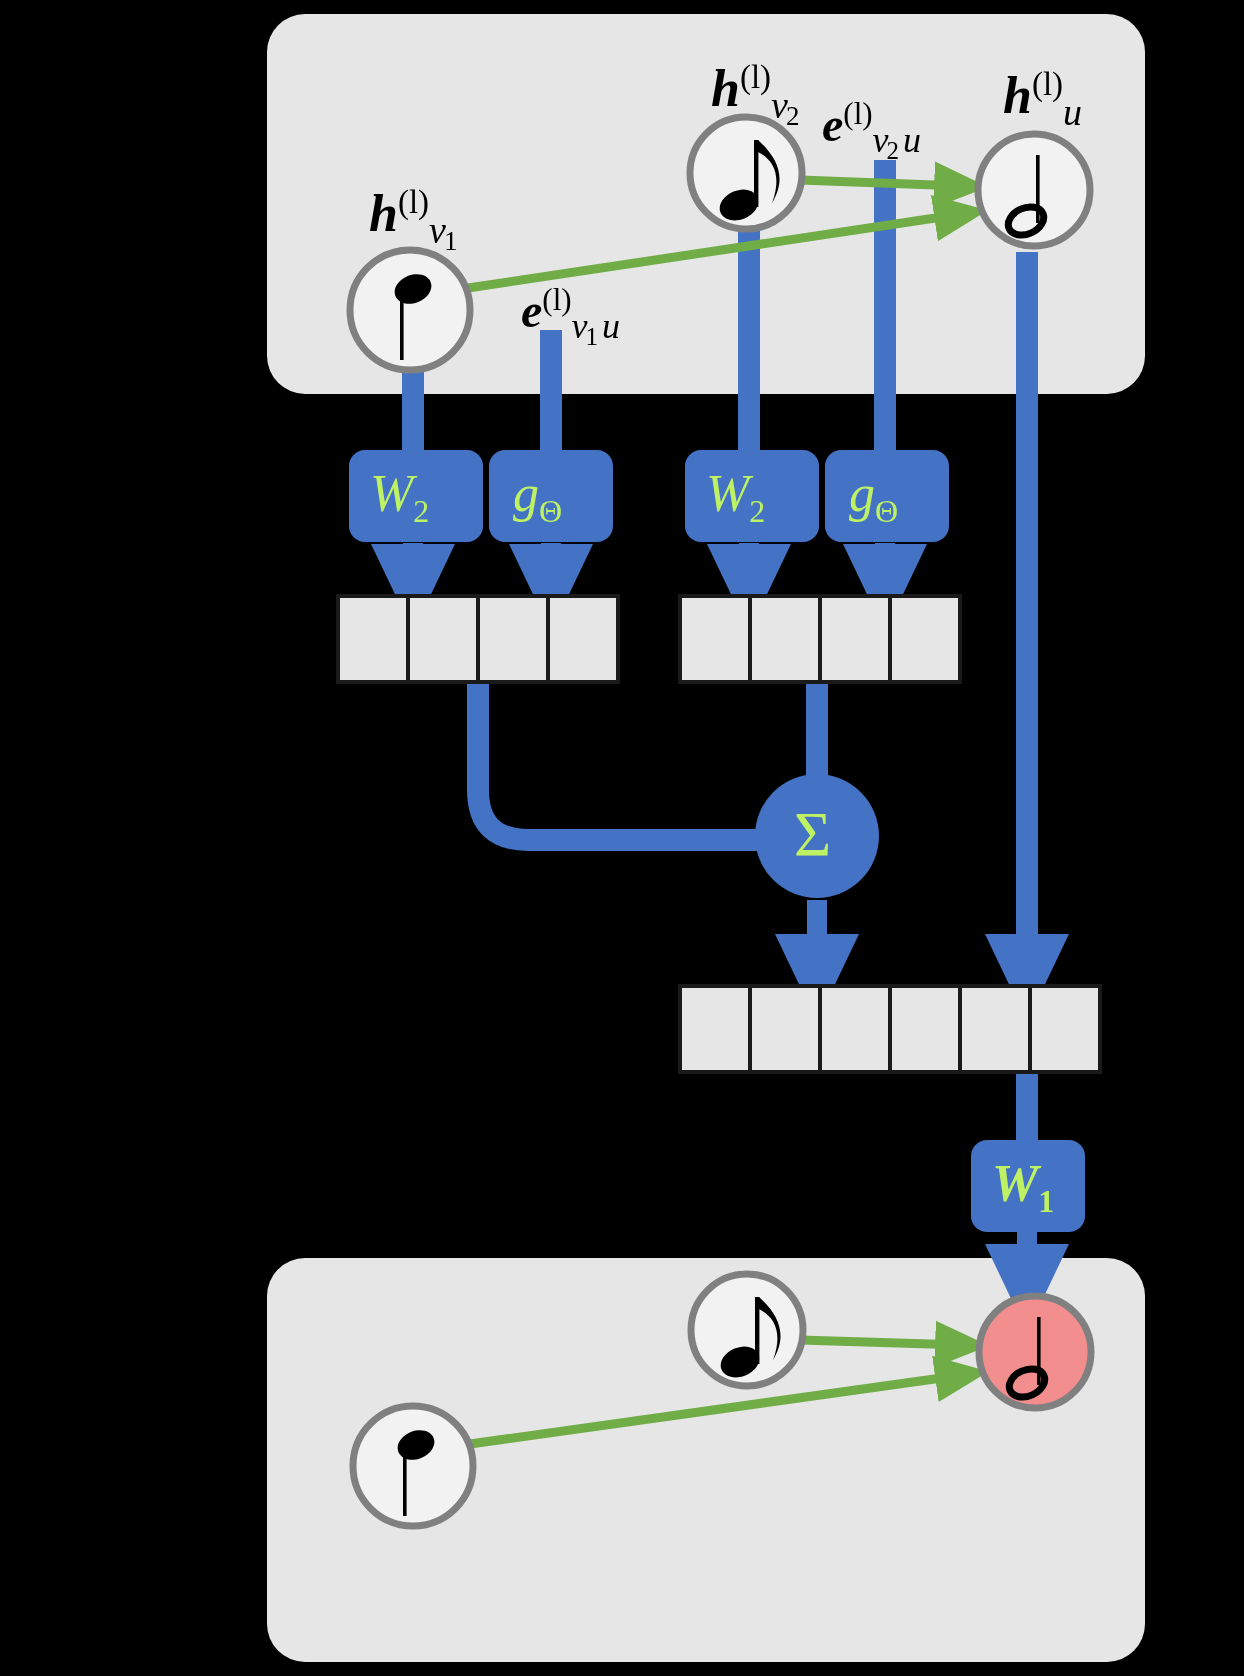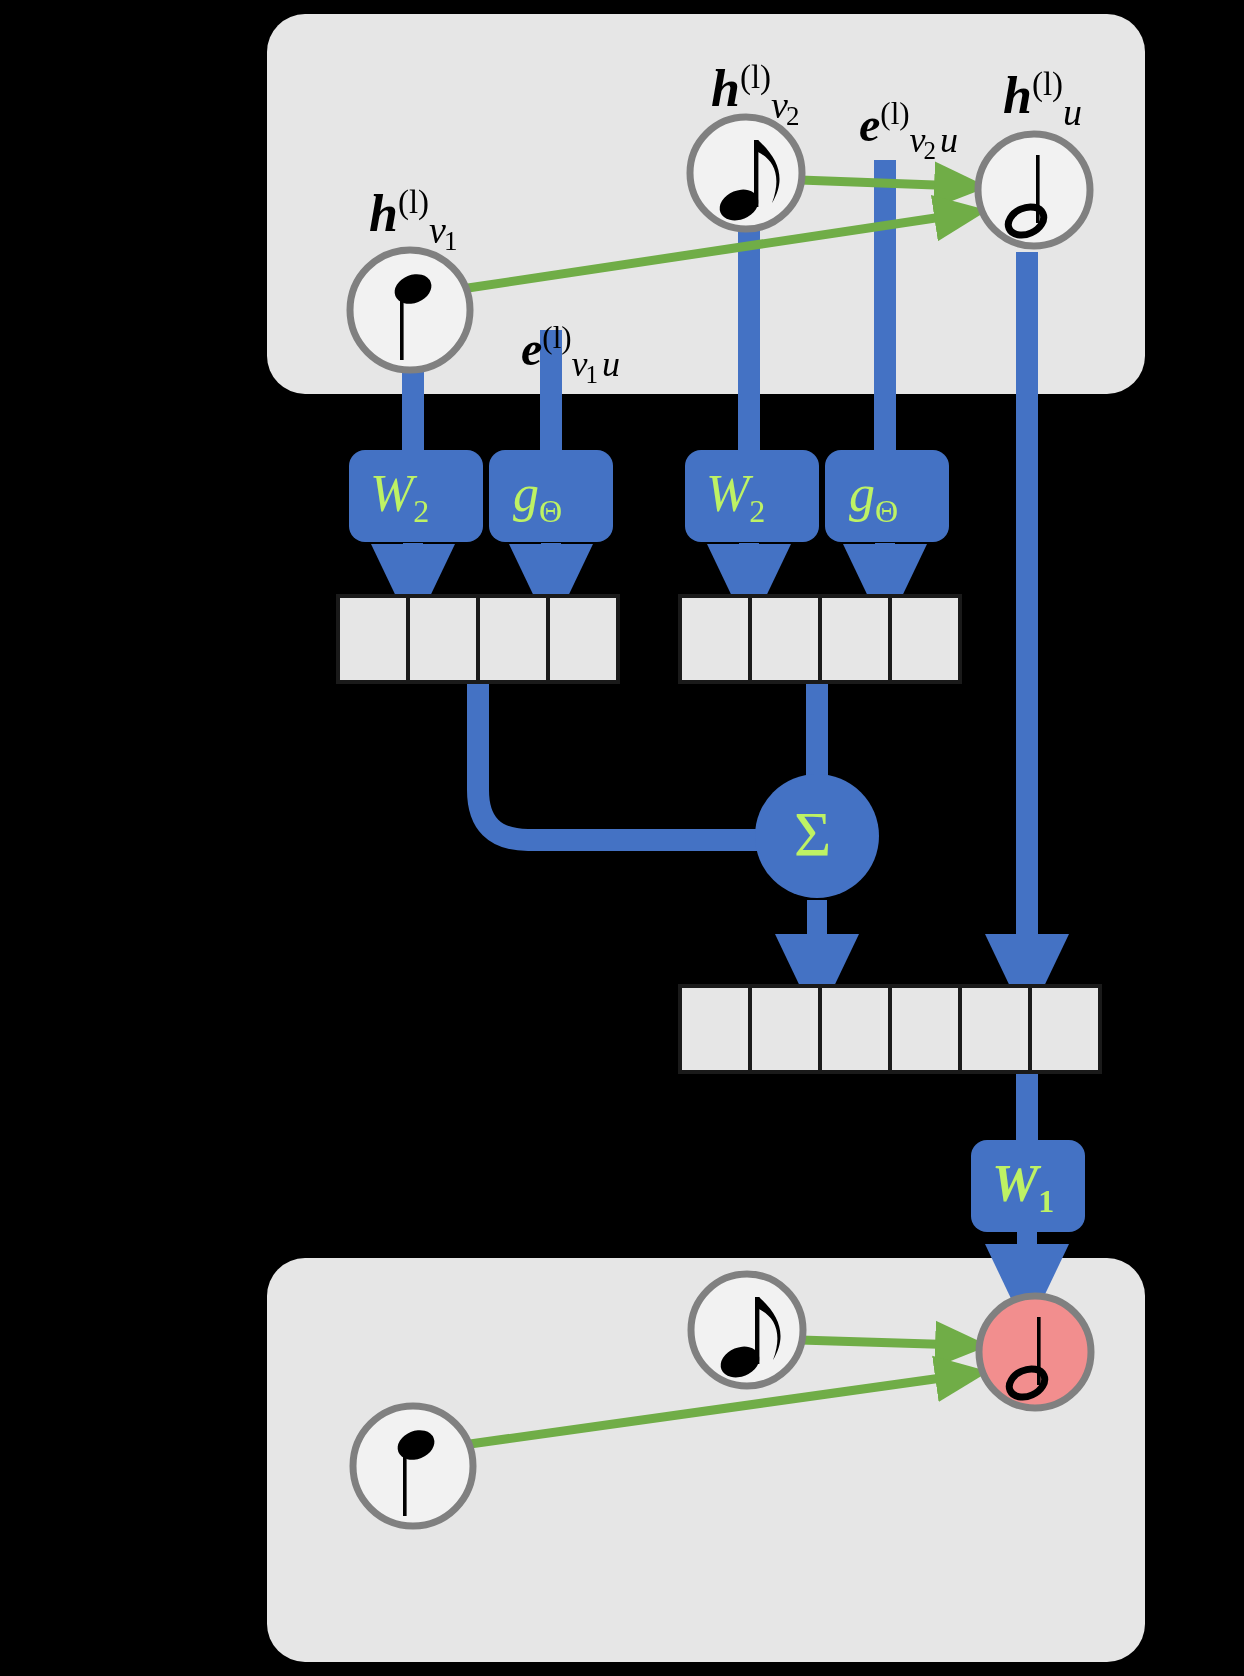--- a/index.html
+++ b/index.html
@@ -161,25 +161,25 @@
   </div>
 
   <div class="lbl" style="left:711px;top:26px;font-size:52px;margin-top:35px;">
     <span class="mvar">h</span><sup style="font-size:33px;">(l)</sup><sub style="font-size:38px;font-style:italic;">v</sub><sub style="font-size:27px;position:relative;top:7px;left:-2px;">2</sub>
   </div>
 
   <div class="lbl" style="left:1003px;top:68px;font-size:52px;">
     <span class="mvar">h</span><sup style="font-size:33px;">(l)</sup><sub style="font-size:38px;font-style:italic;">u</sub>
   </div>
 
-  <div class="lbl" style="left:521px;top:284px;font-size:48px;margin-top:38px;">
+  <div class="lbl" style="left:521px;top:284px;font-size:48px;">
     <span class="mvar">e</span><sup style="font-size:31px;">(l)</sup><sub style="font-size:36px;font-style:italic;">v</sub><sub style="font-size:25px;position:relative;top:7px;left:-2px;">1</sub><sub style="font-size:36px;font-style:italic;position:relative;left:2px;">u</sub>
   </div>
 
-  <div class="lbl" style="left:822px;top:98px;font-size:48px;margin-left:37px;">
+  <div class="lbl" style="left:822px;top:98px;font-size:48px;">
     <span class="mvar">e</span><sup style="font-size:31px;">(l)</sup><sub style="font-size:36px;font-style:italic;">v</sub><sub style="font-size:25px;position:relative;top:7px;left:-2px;">2</sub><sub style="font-size:36px;font-style:italic;position:relative;left:2px;">u</sub>
   </div>
 
   <div class="boxtext" style="left:370px;top:468px;font-size:52px;">
     <span style="font-style:italic;">W</span><sub style="font-size:32px;">2</sub>
   </div>
 
   <div class="boxtext" style="left:513px;top:468px;font-size:52px;">
     <span style="font-style:italic;">g</span><sub style="font-size:32px;font-style:normal;">Θ</sub>
   </div>

